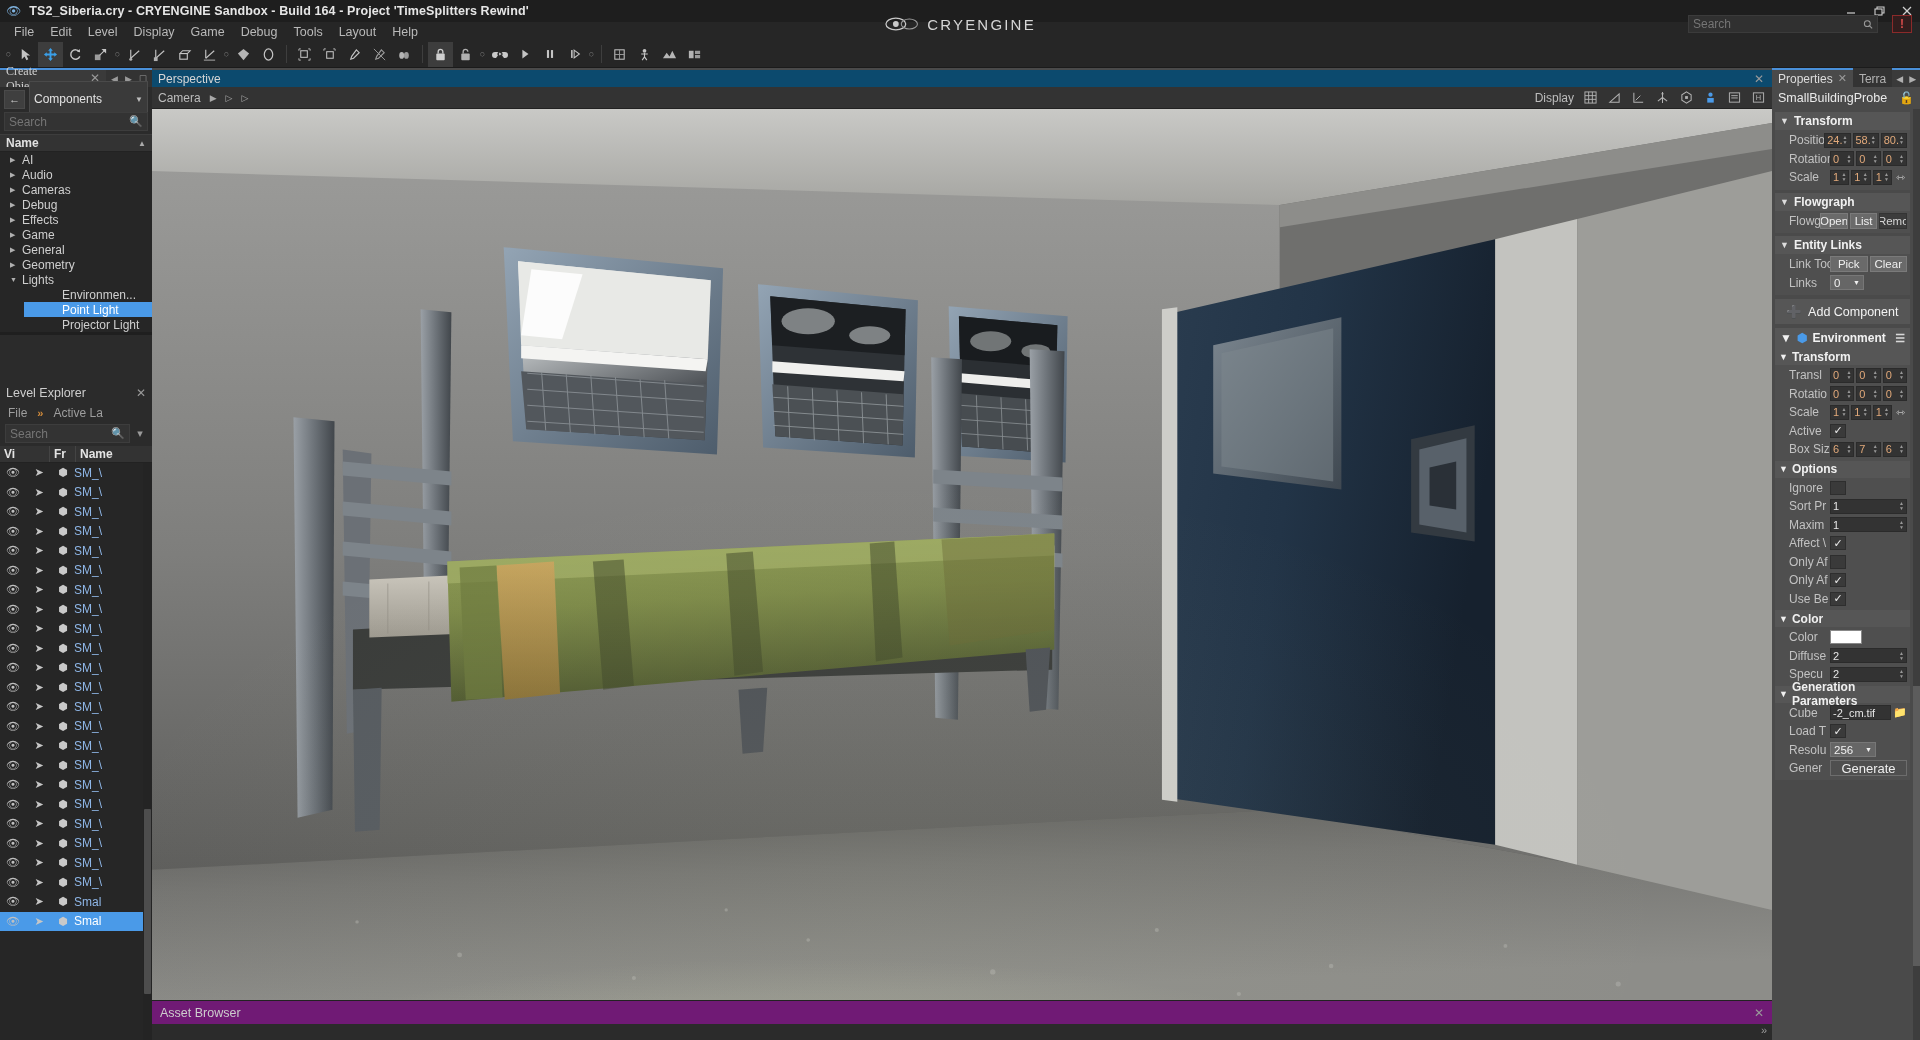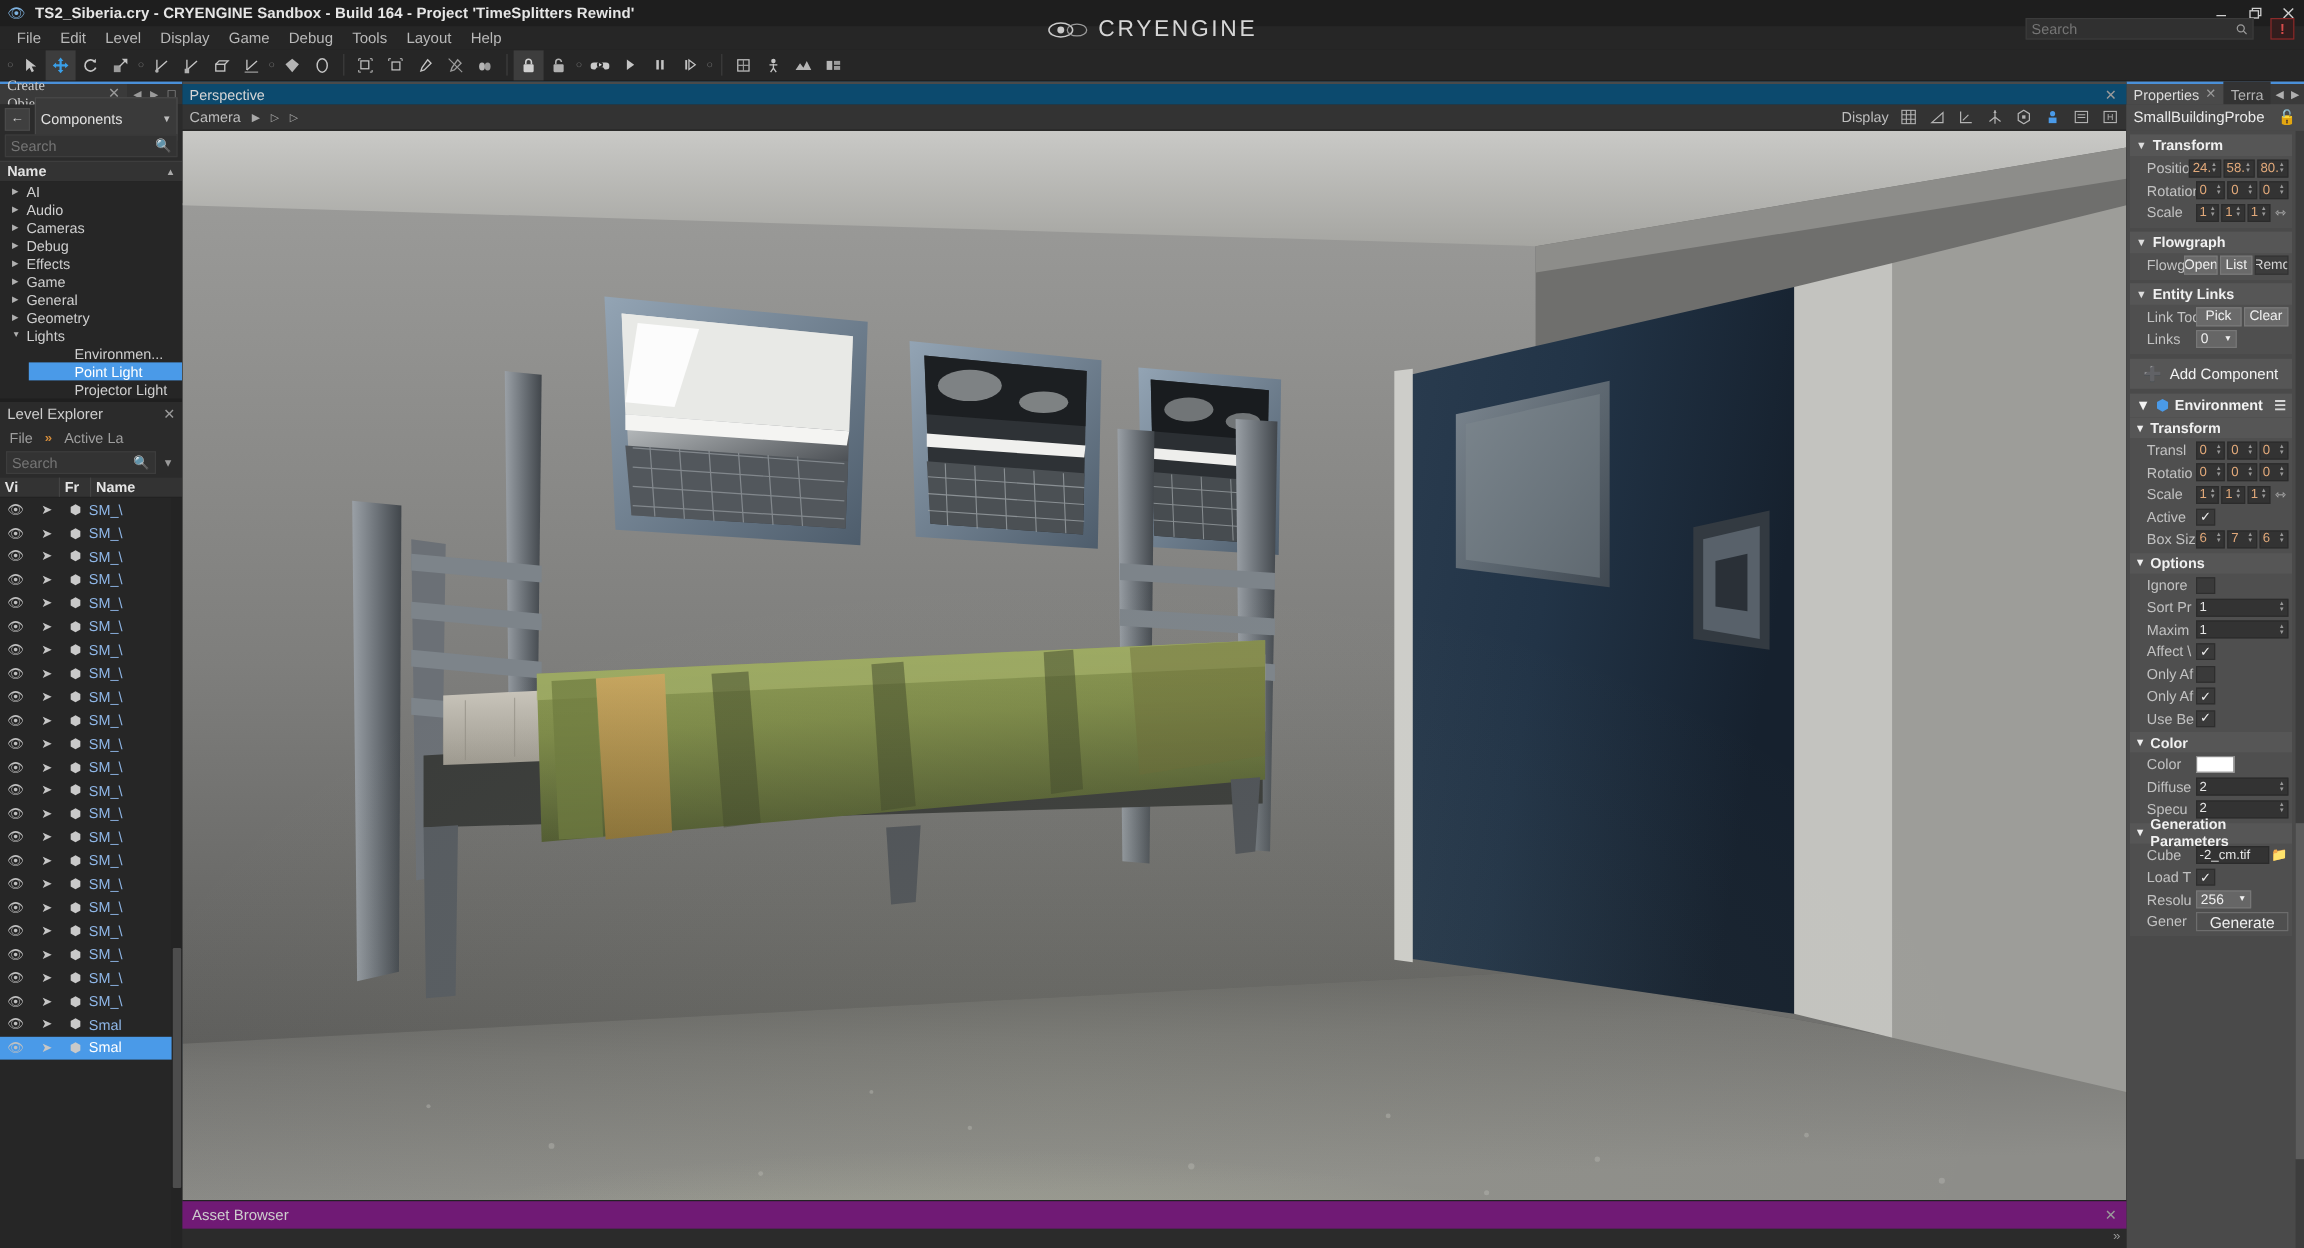--- a/index.html
+++ b/index.html
@@ -26,21 +26,21 @@
   .menubar {
     height:19px; background:#262626; display:flex; align-items:center;
     padding-left:6px; flex:0 0 19px; position:relative;
   }
   .menu-item { padding:1px 8px; font-size:12.5px; color:#b9b9b9; cursor:pointer; }
   .brand {
     position:absolute; left:50%; transform:translateX(-50%); top:-8px;
     display:flex; align-items:center; gap:7px; pointer-events:none;
   }
   .brand-logo { width:36px; height:20px; }
-  .brand-text { font-size:19px; letter-spacing:2.2px; color:#d6d6d6; font-weight:500; }
+  .brand-text { font-size:15px; letter-spacing:2.2px; color:#d6d6d6; font-weight:500; }
   .topsearch {
     position:absolute; right:42px; top:-7px; width:190px; height:18px;
     background:#303030; border:1px solid #3b3b3b; display:flex; align-items:center;
     padding:0 4px;
   }
   .topsearch input {
     background:transparent; border:none; outline:none; color:#9a9a9a;
     font-size:12px; width:100%; font-family:inherit;
   }
   .warn-badge {
@@ -119,20 +119,21 @@
   .tri { width:12px; font-size:7px; color:#b0b0b0; display:inline-block; }
   .tri.open { color:#b0b0b0; }
   .trow.leaf { padding-left:38px;margin-left:24px; }
 
   
   .lvlexp { flex:1 1 auto; display:flex; flex-direction:column; min-height:0; background:#2b2b2b;
             border-top:3px solid #1f1f1f; }
   .lvlhdr {
     height:20px; display:flex; align-items:center; padding:0 6px; font-size:12.5px; color:#cdcdcd;
     position:relative;
+    margin-top:48px;
   }
   .lvlhdr .x { position:absolute; right:6px; color:#9a9a9a; font-size:12px; cursor:pointer; }
   .lvlmenu { height:20px; display:flex; align-items:center; gap:10px; padding:0 8px; font-size:12px; color:#9e9e9e;}
   .lvlmenu .chev { color:#d08a3a; font-size:11px; font-weight:bold; }
   .lvlsrch { padding:1px 5px 3px; display:flex; gap:3px; align-items:center;}
   .lvlsrch .srchbox { flex:1; }
   .filter-ic { color:#9a9a9a; font-size:11px; width:14px; text-align:center; cursor:pointer;}
 
   .lvlcols {
     height:17px; background:#333; display:flex; align-items:center; font-size:12px;

